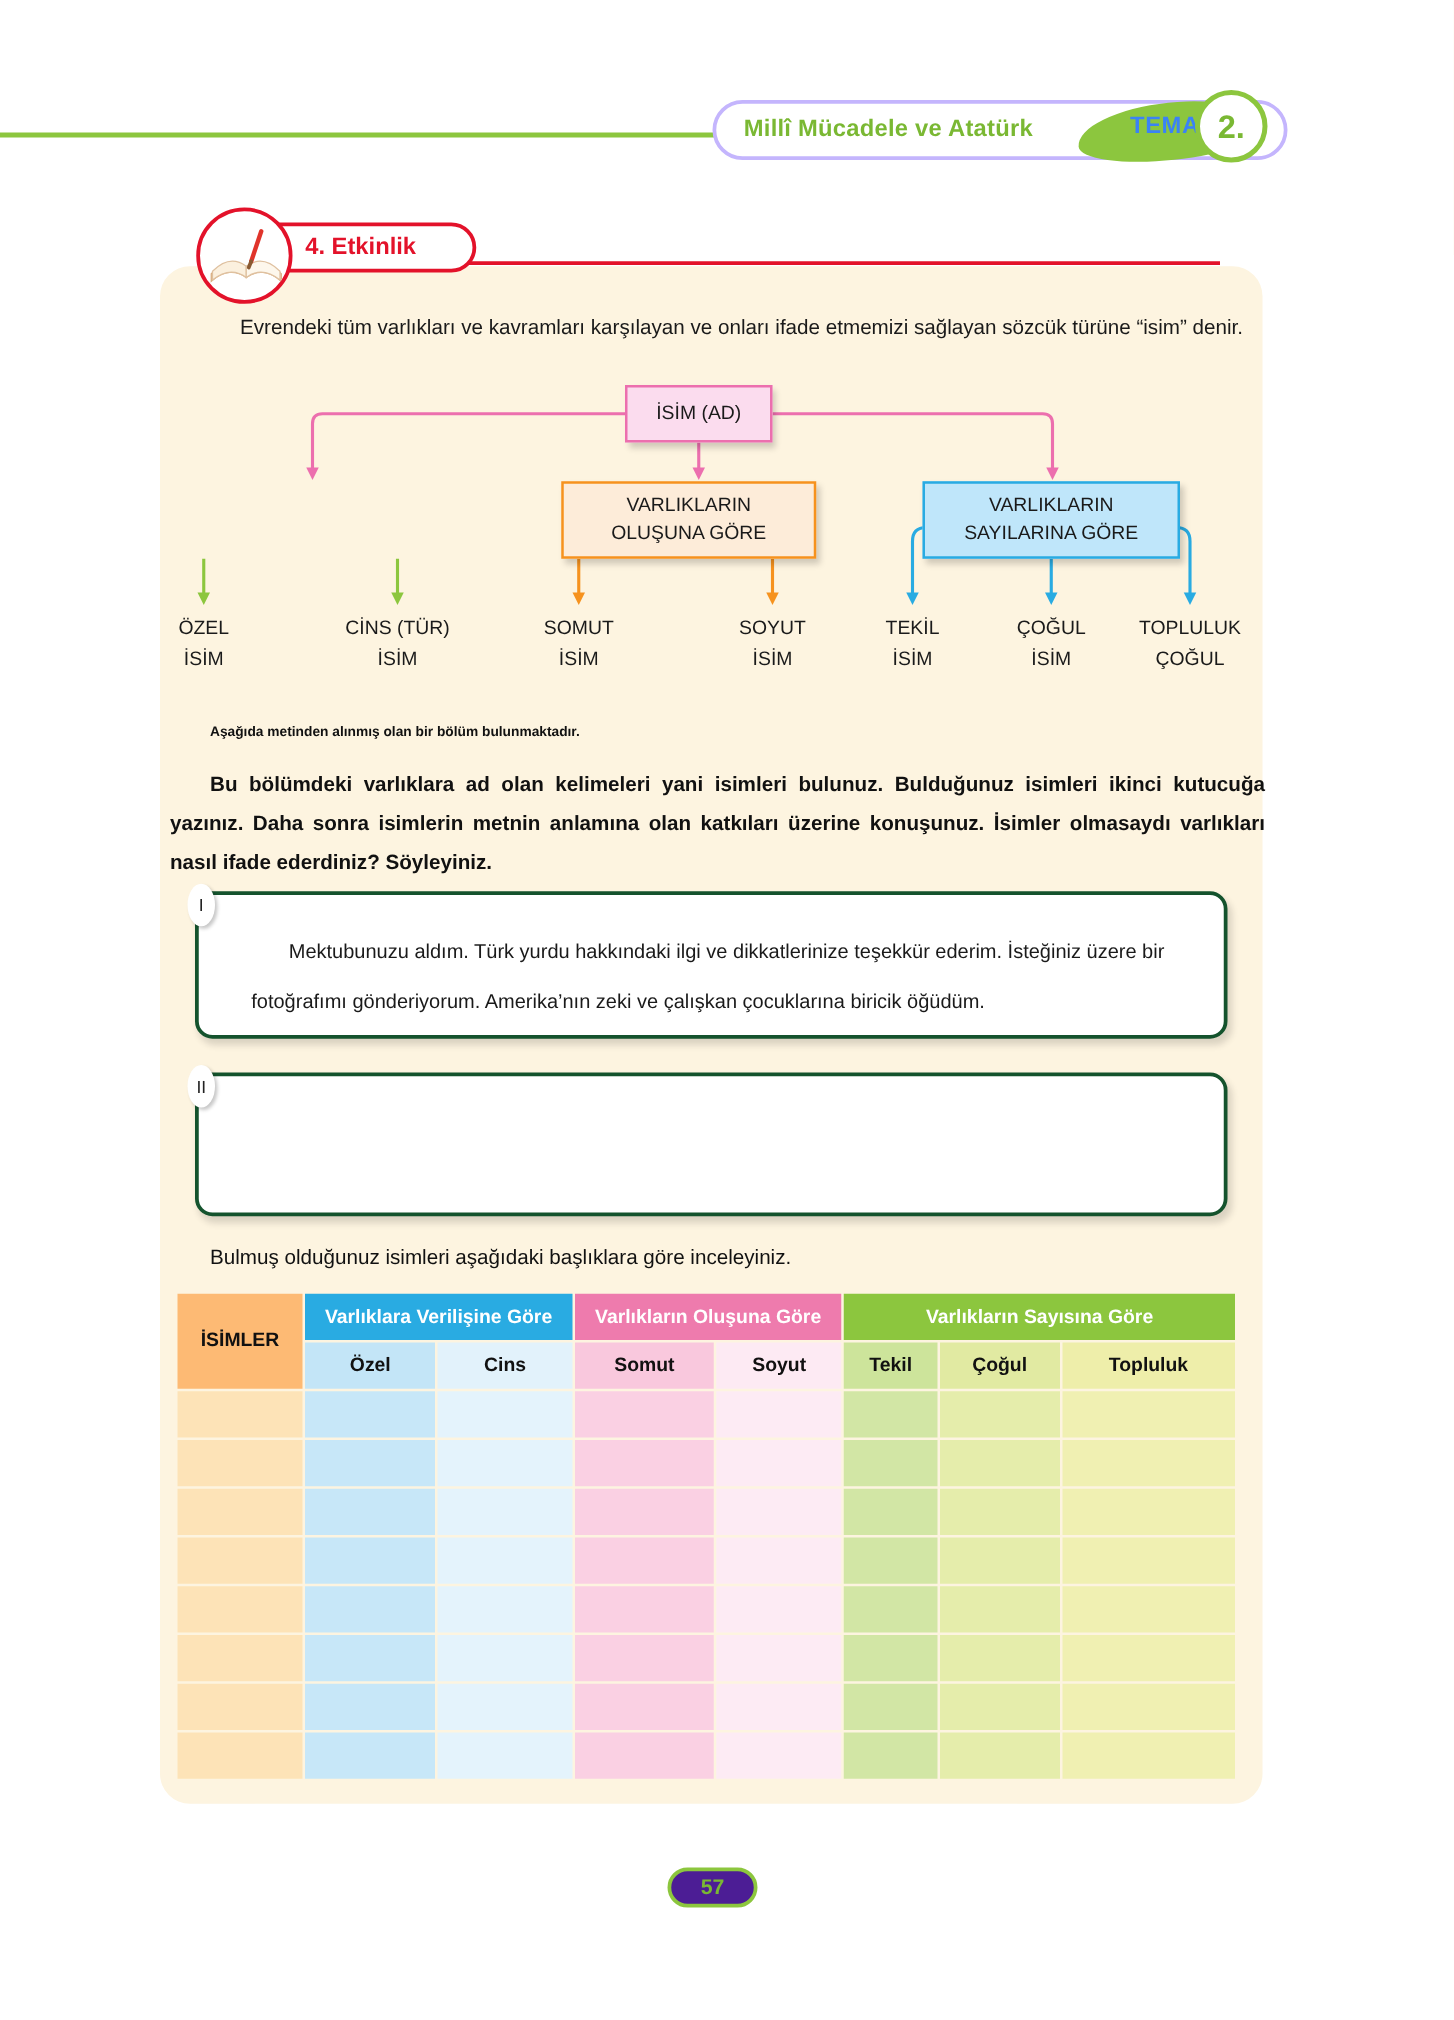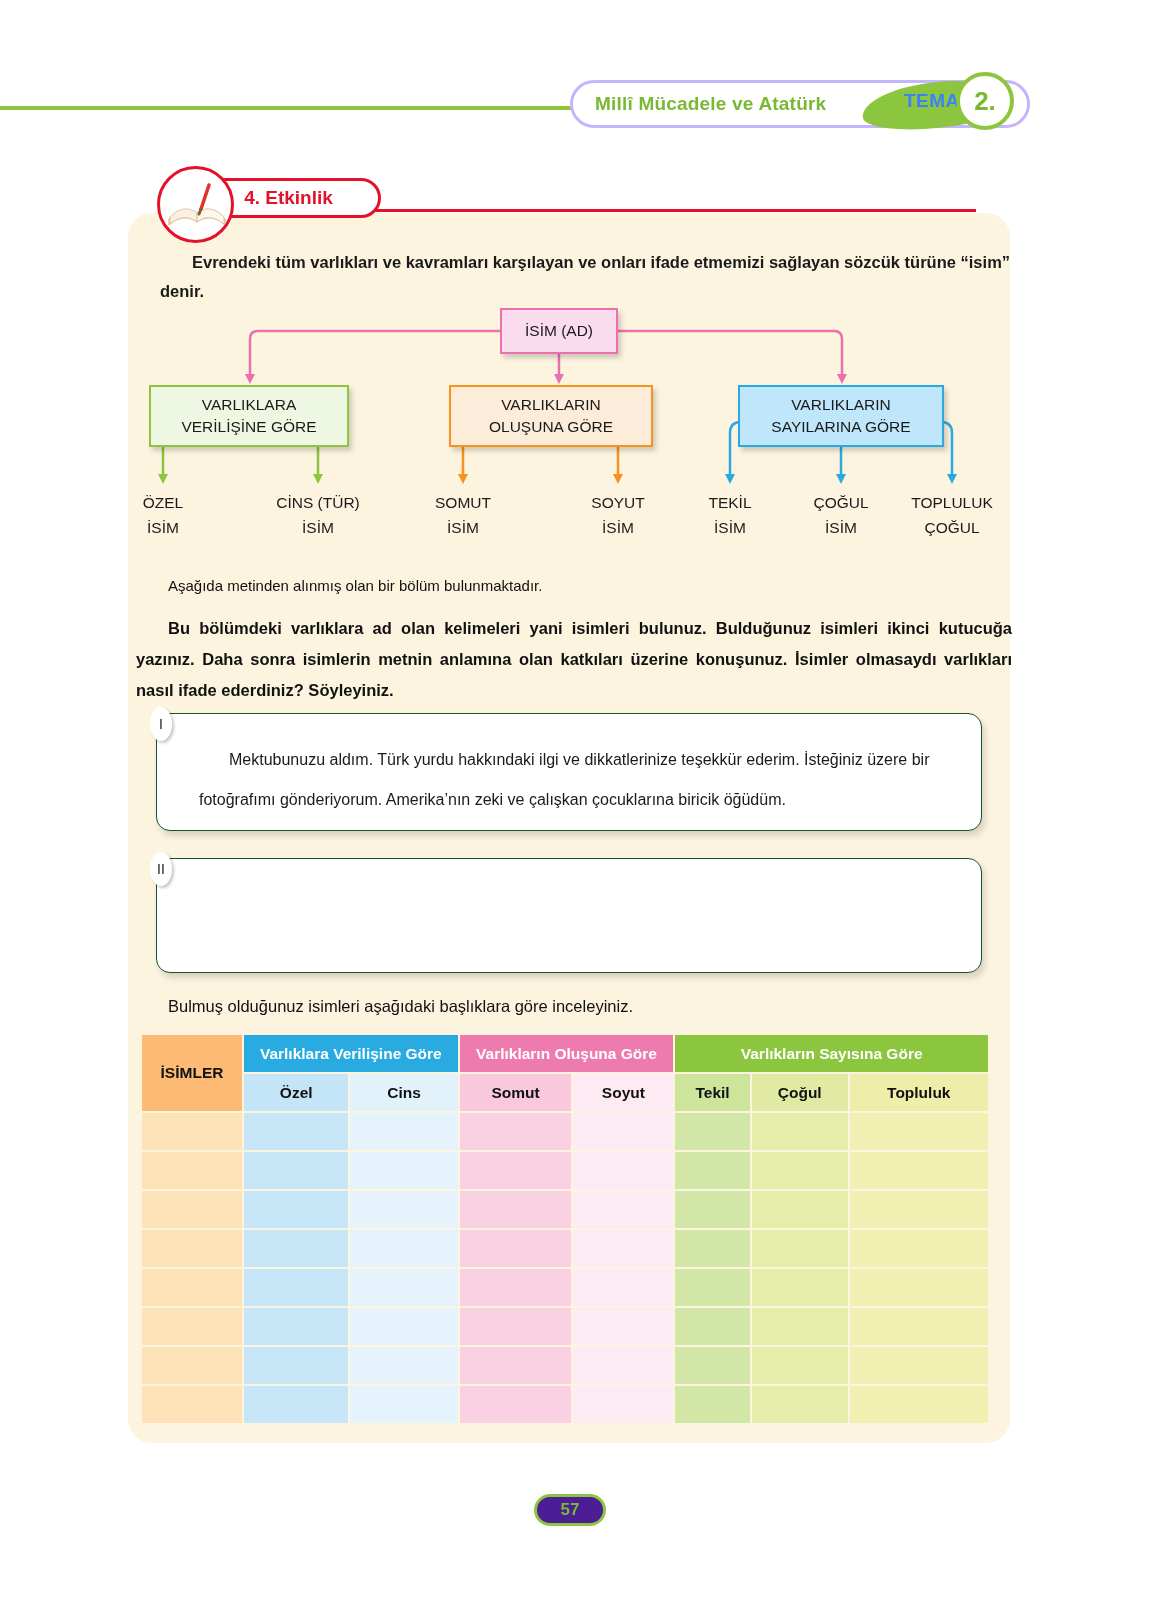--- a/index.html
+++ b/index.html
@@ -117,21 +117,20 @@
 
   
   .intro {
     position: absolute;
     left: 160px; top: 248px;
     width: 852px;
     font-size: 16.5px;
     color: #1a1a1a;
     line-height: 29px;
     text-indent: 32px;
-    font-weight: bold;
   }
 
   
   .diagram { position: absolute; left: 128px; top: 300px; width: 882px; height: 250px; }
   .diagram svg { position: absolute; left: 0; top: 0; }
 
   .dg-box {
     position: absolute;
     display: flex; align-items: center; justify-content: center;
     text-align: center;
@@ -165,39 +164,39 @@
     color: #1a1a1a;
     line-height: 25px;
     width: 120px;
   }
 
   
   .instr-a {
     position: absolute;
     left: 160px; top: 572px;
     width: 852px;
-    font-size: 15px; font-weight: normal; color: #111;
+    font-size: 11px; font-weight: bold; color: #111;
     line-height: 28px;
     text-indent: 8px;
   }
   .instr-b {
     position: absolute;
     left: 136px; top: 613px;
     width: 876px;
     font-size: 16.5px; font-weight: bold; color: #111;
     line-height: 31px;
     text-align: justify;
     text-indent: 32px;
   }
 
   
   .abox {
     position: absolute;
     background: #ffffff;
-    border: 1px solid #14532d;
+    border: 3px solid #14532d;
     border-radius: 14px;
     box-shadow: 3px 5px 6px rgba(0,0,0,0.14);
   }
   .abox-1 { left: 156px; top: 713px; width: 826px; height: 118px; }
   .abox-2 { left: 156px; top: 858px; width: 826px; height: 115px; }
   .abox-text {
     position: absolute;
     left: 42px; top: 26px;
     width: 742px;
     font-size: 16px;
@@ -336,26 +335,20 @@
     <path d="M713 147 L713 176" stroke="#29abe2" stroke-width="2.5" fill="none"></path>
     <polygon points="713,184 708,174 718,174" fill="#29abe2"></polygon>
     <path d="M813 122 Q824 122 824 133 L824 176" stroke="#29abe2" stroke-width="2.5" fill="none"></path>
     <polygon points="824,184 819,174 829,174" fill="#29abe2"></polygon>
   </svg>
 
   <div class="dg-box dg-root">
     <span>İSİM (AD)</span>
   </div>
 
-  <div class="dg-box dg-green">
-    <div>
-      <div>VARLIKLARA</div>
-      <div>VERİLİŞİNE GÖRE</div>
-    </div>
-  </div>
   <div class="dg-box dg-orange">
     <div>
       <div>VARLIKLARIN</div>
       <div>OLUŞUNA GÖRE</div>
     </div>
   </div>
   <div class="dg-box dg-blue">
     <div>
       <div>VARLIKLARIN</div>
       <div>SAYILARINA GÖRE</div>

